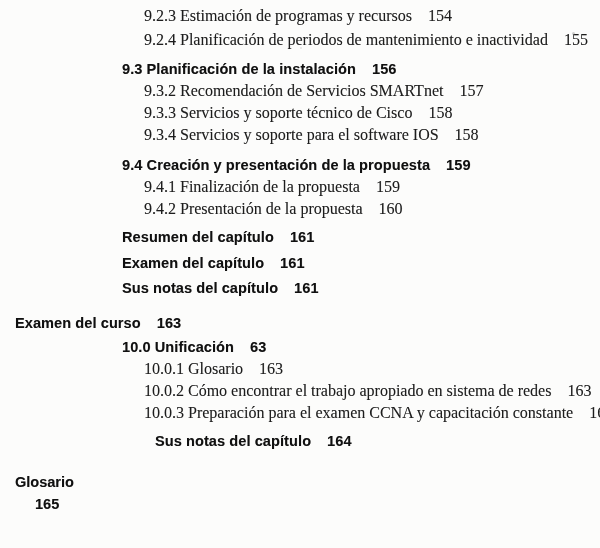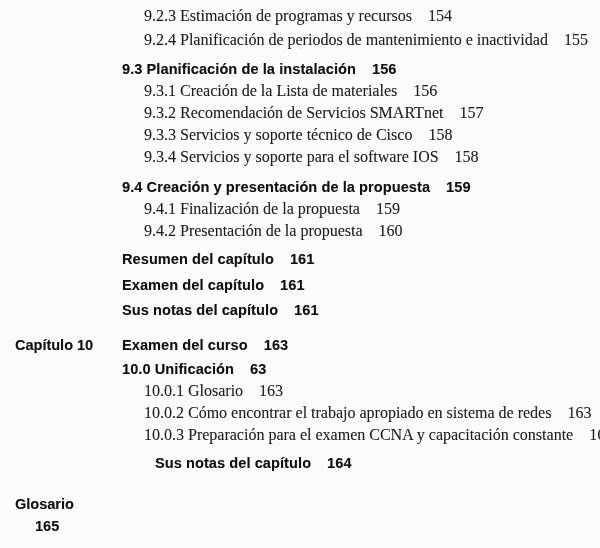--- a/index.html
+++ b/index.html
@@ -99,24 +99,20 @@
   <div class="row sub" style="margin-top: 2px;">
     <span class="label-col"></span>
     <span class="main-col"><span>9.2.4 Planificación de periodos de mantenimiento e inactividad</span><span class="page-num">155</span></span>
   </div>
 
   <div class="row heading" style="margin-top: 7px;">
     <span class="label-col"></span>
     <span class="main-col"><span>9.3 Planificación de la instalación</span><span class="page-num">156</span></span>
   </div>
 
-  <div class="row sub">
-    <span class="label-col"></span>
-    <span class="main-col"><span>9.3.1 Creación de la Lista de materiales</span><span class="page-num">156</span></span>
-  </div>
 
   <div class="row sub">
     <span class="label-col"></span>
     <span class="main-col"><span>9.3.2 Recomendación de Servicios SMARTnet</span><span class="page-num">157</span></span>
   </div>
 
   <div class="row sub">
     <span class="label-col"></span>
     <span class="main-col"><span>9.3.3 Servicios y soporte técnico de Cisco</span><span class="page-num">158</span></span>
   </div>
@@ -150,21 +146,20 @@
     <span class="label-col"></span>
     <span class="main-col"><span>Examen del capítulo</span><span class="page-num">161</span></span>
   </div>
 
   <div class="row heading" style="margin-top: 3px;">
     <span class="label-col"></span>
     <span class="main-col"><span>Sus notas del capítulo</span><span class="page-num">161</span></span>
   </div>
 
   <div class="row chapter" style="margin-top: 13px;">
-    <span class="label-col">Capítulo 10</span>
     <span class="main-col"><span>Examen del curso</span><span class="page-num">163</span></span>
   </div>
 
   <div class="row heading" style="margin-top: 2px;">
     <span class="label-col"></span>
     <span class="main-col"><span>10.0 Unificación</span><span class="page-num">63</span></span>
   </div>
 
   <div class="row sub">
     <span class="label-col"></span>

